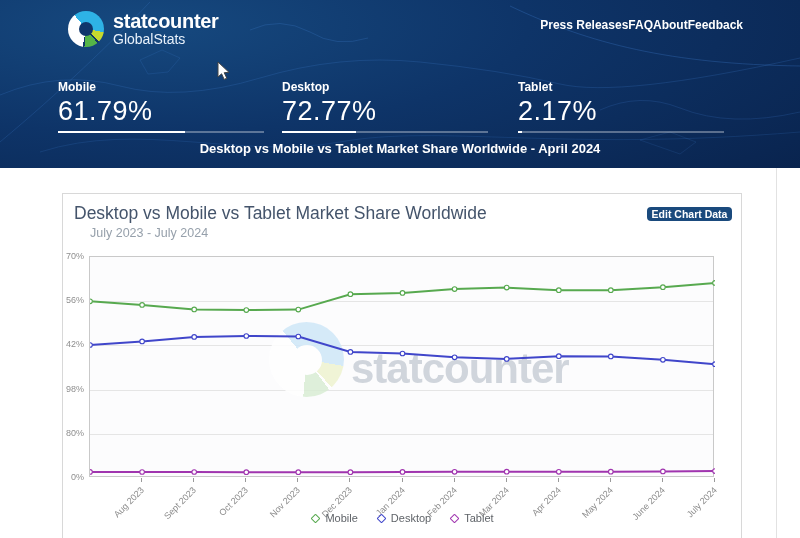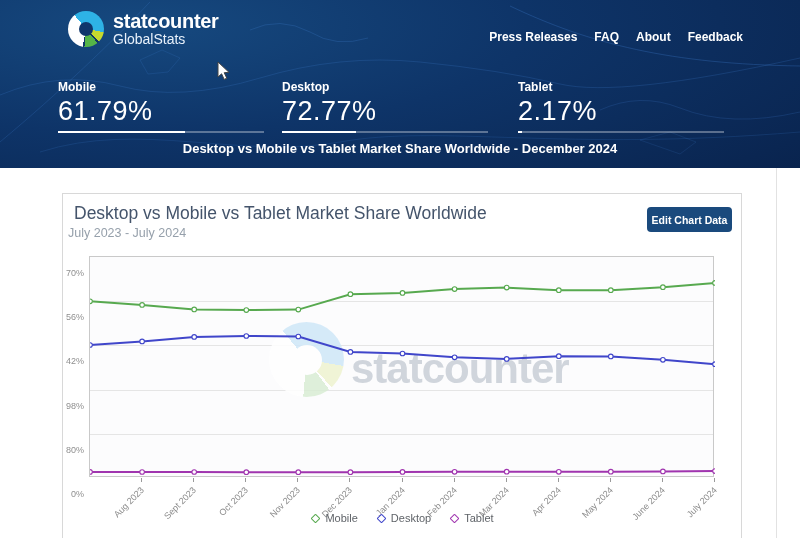--- a/index.html
+++ b/index.html
@@ -15,21 +15,21 @@
   .logo { position:absolute; left:68px; top:11px; display:flex; align-items:center; cursor:pointer; }
   .donut { width:36px; height:36px; border-radius:50%; position:relative; flex:0 0 auto;
     background:conic-gradient(from 320deg, #2eb2e6 0 140deg, #c6da2e 140deg 175deg,
       #0e3468 175deg 181deg, #55b548 181deg 225deg, #0e3468 225deg 231deg, #ffffff 231deg 360deg); }
   .donut .hole { position:absolute; left:50%; top:50%; width:14px; height:14px;
     transform:translate(-50%,-50%); border-radius:50%; background:#10366b; }
   .logo-text { margin-left:9px; color:#fff; }
   .logo-title { font-size:20px; font-weight:bold; letter-spacing:-0.3px; line-height:21px; }
   .logo-sub { font-size:14px; font-weight:400; color:#e8f1fb; line-height:15px; }
 
-  .nav { position:absolute; right:57px; top:30px; display:flex; gap:17px; }
+  .nav { position:absolute; right:57px; top:18px; display:flex; }
   .nav a { color:#fff; font-size:12px; font-weight:bold; text-decoration:none; cursor:pointer; }
 
   .stats { position:absolute; left:58px; top:80px; width:684px; display:flex; }
   .stat { width:212px; margin-right:18px; }
   .stat:nth-child(2){ margin-right:30px; }
   .stat-label { color:#fff; font-size:12px; font-weight:bold; margin-bottom:2px; }
   .stat-value { color:#fff; font-size:27px; font-weight:300; letter-spacing:0.5px; line-height:30px; }
   .stat-bar { margin-top:5px; height:2px; width:100%; background:rgba(255,255,255,0.33); position:relative; }
   .stat-fill { position:absolute; left:0; top:0; height:2px; background:#ffffff; }
 
@@ -37,31 +37,31 @@
     color:#fff; font-size:13px; font-weight:bold; }
 
   .cursor { position:absolute; left:217px; top:61px; z-index:50; }
 
   
   .page-edge { position:absolute; left:776px; top:168px; width:1px; height:370px; background:#e2e2e2; }
 
   .card { position:absolute; left:62px; top:193px; width:680px; height:420px;
     background:#fff; border:1px solid #d8d8d8; }
   .card-title { position:absolute; left:11px; top:9px; font-size:17.5px; color:#44546b; }
-  .card-subtitle { position:absolute; left:5px; top:32px; font-size:12.5px; color:#96a0ab; }
-  .edit-btn { position:absolute; right:9px; top:13px; width:85px; height:25px;
+  .card-subtitle { position:absolute; left:27px; top:32px; font-size:12.5px; color:#96a0ab; }
+  .edit-btn { position:absolute; right:9px; top:13px; width:85px; height:14px;
     background:#1a4a7d; border:none; border-radius:4px; color:#fff; font-size:10.5px;
     font-weight:bold; font-family:"Liberation Sans", sans-serif; cursor:pointer; }
 
   
   .plot { position:absolute; left:26px; top:62px; width:625px; height:221px;
     background:#fcfcfd; border:1px solid #c9c9c9; }
   .gridline { position:absolute; left:0; width:100%; height:1px; background:#e5e5e5; }
   .ylabels { position:absolute; left:0; top:62px; width:24px; height:221px; }
-  .ylabel { position:absolute; right:3px; width:21px; text-align:right; font-size:9px; color:#8f8f8f;margin-top:17px; }
+  .ylabel { position:absolute; right:3px; width:21px; text-align:right; font-size:9px; color:#8f8f8f; }
   .plot-svg { position:absolute; left:0; top:0; z-index:3; }
 
   .watermark-donut { position:absolute; left:179px; top:65px; width:75px; height:75px;
     border-radius:50%; z-index:2; opacity:0.85;
     background:conic-gradient(from 320deg, #cfe7f8 0 140deg, #eff3d0 140deg 178deg,
       #fff 178deg 183deg, #d9edd4 183deg 225deg, #ffffff 225deg 360deg); }
   .watermark-donut .whole { position:absolute; left:50%; top:50%; width:30px; height:30px;
     transform:translate(-50%,-50%); border-radius:50%; background:#fff; }
   .watermark-text { position:absolute; left:261px; top:88px; z-index:2; font-size:42px;
     font-weight:600; letter-spacing:-1px; color:#d0d5dc; }
@@ -129,21 +129,21 @@
     </div>
     <div class="stat">
       <div class="stat-label">Tablet</div>
       <div class="stat-value">2.17%</div>
       <div class="stat-bar">
           <div class="stat-fill" style="width: 2.17%;"></div>
         </div>
     </div>
   </div>
 
-  <div class="banner">Desktop vs Mobile vs Tablet Market Share Worldwide - December 2024</div>
+  <div class="banner">Desktop vs Mobile vs Tablet Market Share Worldwide - April 2024</div>
 
   <svg class="cursor" width="14" height="20">
     <path d="M1,1 L1,16 L4.6,12.8 L7.2,18.4 L9.8,17.2 L7.2,11.7 L12,11.3 Z" fill="#fff" stroke="#444" stroke-width="1"></path>
   </svg>
 </div>
 
 <div class="page-edge"></div>
 
 <div class="card">
   <div class="card-title">Desktop vs Mobile vs Tablet Market Share Worldwide</div>

